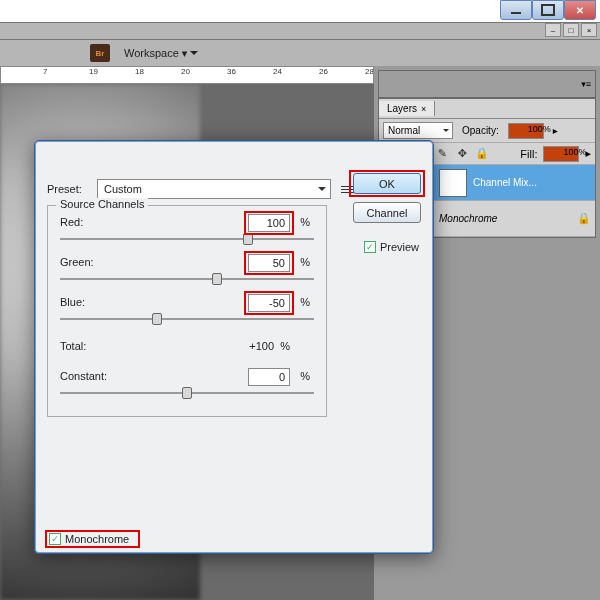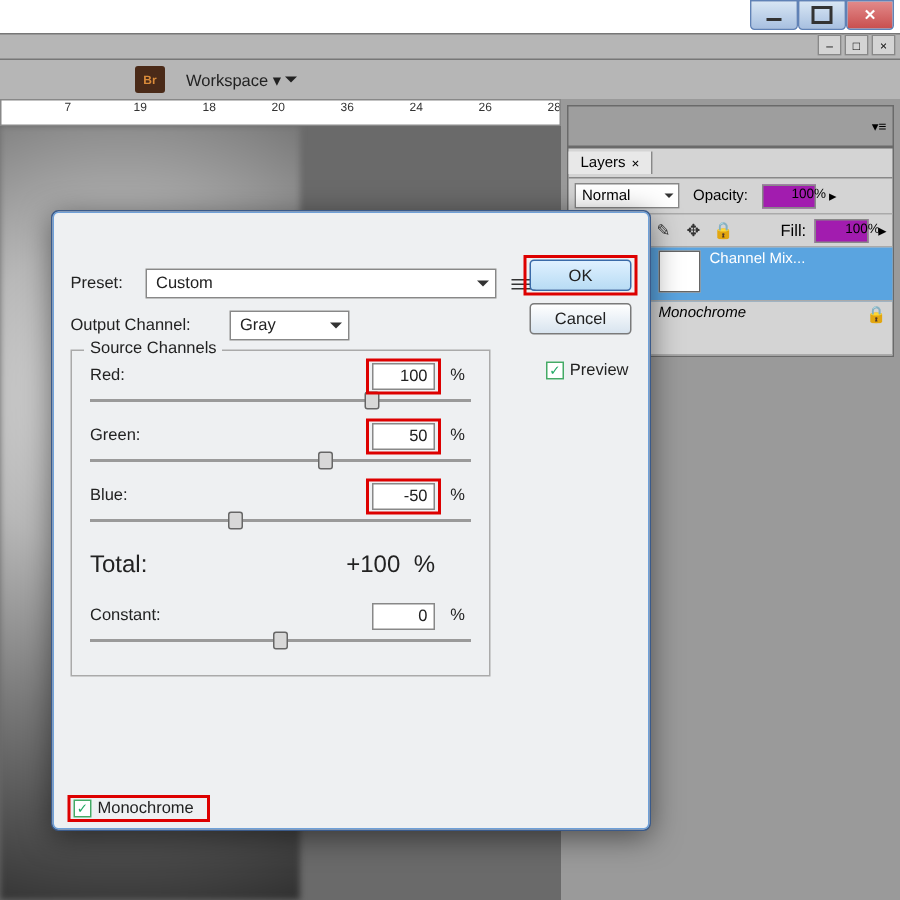--- a/index.html
+++ b/index.html
@@ -31,24 +31,24 @@
   
   .right-stack { position:absolute; right:4px; top:70px; width:218px; }
   .panel-top { height:28px; border:1px solid #6a6a6a; background:#9e9e9e; display:flex; justify-content:flex-end; align-items:center; padding:2px 4px; gap:6px; font-size:9px;}
   .layers-panel { border:1px solid #6a6a6a; background:#d4d4d4; font-size:11px; }
   .tabbar { display:flex; align-items:center; height:20px; border-bottom:1px solid #888;}
   .tab { padding:2px 8px; background:#e8e8e8; border-right:1px solid #888; font-size:10px; display:flex; align-items:center;}
   .tab .x { margin-left:4px; font-size:9px;}
   .row-controls { display:flex; align-items:center; height:24px; padding:2px 4px; gap:9px; border-bottom:1px solid #aaa; font-size:10px;}
   .sel { border:1px solid #888; background:#fff; height:17px; padding:0 14px 0 4px; position:relative; font-size:10px; display:flex; align-items:center;}
   .sel::after { content:""; position:absolute; right:3px; top:6px; border:3px solid transparent; border-top-color:#333;}
-  .pct-box { border:1px solid #888; background:#a21caf; width:36px; height:16px; font-size:9px; text-align:right; padding-right:2px;padding-left:19px;}
+  .pct-box { border:1px solid #888; background:#c2410c; width:36px; height:16px; font-size:9px; text-align:right; padding-right:2px;padding-left:19px;}
   .icons-row { display:flex; align-items:center; height:22px; padding:2px 4px; gap:6px; border-bottom:1px solid #aaa;}
   .ic { width:14px; height:14px; display:flex; align-items:center; justify-content:center; font-size:11px; color:#333;}
-  .layer-item { display:flex; height:36px; padding:2px 4px; gap:6px; border-bottom:1px solid #aaa;}
+  .layer-item { display:flex; align-items:center; height:36px; padding:2px 4px; gap:6px; border-bottom:1px solid #aaa;}
   .layer-item.active { background:#5aa4e0; color:#fff;}
   .eye { width:16px; height:16px; border:1px solid #888; background:#fff; display:flex; align-items:center; justify-content:center; font-size:10px; color:#333;}
   .thumb { width:28px; height:28px; border:1px solid #666; background:#fff;}
   .thumb.mix { background: linear-gradient(135deg,#000 0 35%, #fff 35% 100%); position:relative;}
   .thumb.mix::after { content:""; position:absolute; inset:5px; border-radius:50%; background:radial-gradient(circle,#888 0 100%);}
   .thumb.mask { background:#fff;}
   .thumb.bg { background: linear-gradient(#cfcfcf,#777);}
   .layer-name { font-size:10px; flex:1; white-space:nowrap; overflow:hidden; text-overflow:ellipsis;}
   .lock { font-size:11px; color:#555;}
 
@@ -71,21 +71,21 @@
   .chkbox { width:12px; height:12px; border:1px solid #4a6; background:#fff; display:flex; align-items:center; justify-content:center; font-size:9px; color:#2a6;}
   .mono-chk .chkbox { border-color:#4a6;}
   .group { border:1px solid #aaa; margin-top:4px; padding:10px 12px 6px 12px; position:relative; width:280px;}
   .group-title { position:absolute; top:-8px; left:8px; background:#eef0f2; padding:0 4px; font-size:11px;}
   .slider-row { height:38px; position:relative; margin-bottom:2px;}
   .slider-row .sl-lbl { position:absolute; left:0; top:0; font-size:11px;}
   .slider-row .valbox { position:absolute; right:24px; top:-2px; width:42px; height:18px; border:1px solid #888; background:#fff; text-align:right; padding-right:4px; font-size:11px; line-height:16px;}
   .slider-row .pct { position:absolute; right:4px; top:0; font-size:11px;}
   .track { position:absolute; left:0; right:0; top:22px; height:2px; background:#9a9a9a;}
   .thumb-sl { position:absolute; top:17px; width:10px; height:12px; background:#d8d8d8; border:1px solid #666; border-radius:2px; transform:translateX(-5px);}
-  .total-row { display:flex; justify-content:space-between; padding:4px 24px 0 0; font-size:16px;}
+  .total-row { display:flex; justify-content:space-between; padding:4px 24px 0 0; font-size:11px;}
   .mono-row { position:absolute; left:14px; bottom:8px; display:flex; align-items:center; gap:4px; font-size:11px;}
   .preset-menu-icon { width:16px; height:16px; display:flex; flex-direction:column; justify-content:center; gap:2px; margin-left:4px;}
   .preset-menu-icon span{height:1px;background:#333;display:block;}
 </style>
 </head>
 <body>
 
 <div class="win-controls-top">
   <div class="wc min"></div>
   <div class="wc max"></div>
@@ -160,42 +160,38 @@
       <span class="lock">🔒</span>
     </div>
   </div>
 </div>
 
 <div class="dialog">
   <div class="dlg-body">
 
     <div class="btn-stack">
       <div class="btn" style="background:linear-gradient(#dff0ff,#b8dcf4); border-color:#3a6aa8;">OK</div>
-      <div class="btn">Cancel</div>
+      <div class="btn">Channel</div>
     </div>
     <div class="red-box" style="right:8px; top:3px; width:76px; height:27px;"></div>
 
     <div class="preview-chk">
       <div class="chkbox">✓</div>
       <span>Preview</span>
     </div>
 
     <div class="form-row">
       <span class="lbl" style="width:44px">Preset:</span>
       <div class="combo">Custom</div>
       <div class="preset-menu-icon">
           <span></span>
           <span></span>
           <span></span>
         </div>
     </div>
-    <div class="form-row">
-      <span class="lbl" style="width:100px">Output Channel:</span>
-      <div class="combo sm">Gray</div>
-    </div>
 
     <div class="group">
       <span class="group-title">Source Channels</span>
 
       <div class="slider-row">
         <span class="sl-lbl">Red:</span>
         <div class="valbox">100</div>
         <span class="pct">%</span>
         <div class="track"></div>
         <div class="thumb-sl" style="left:74%"></div>

